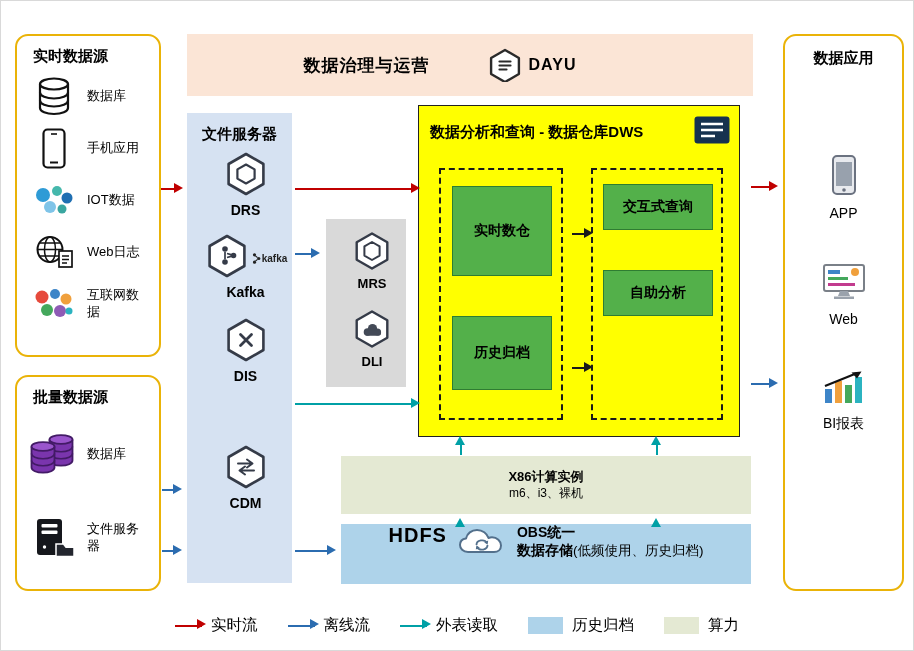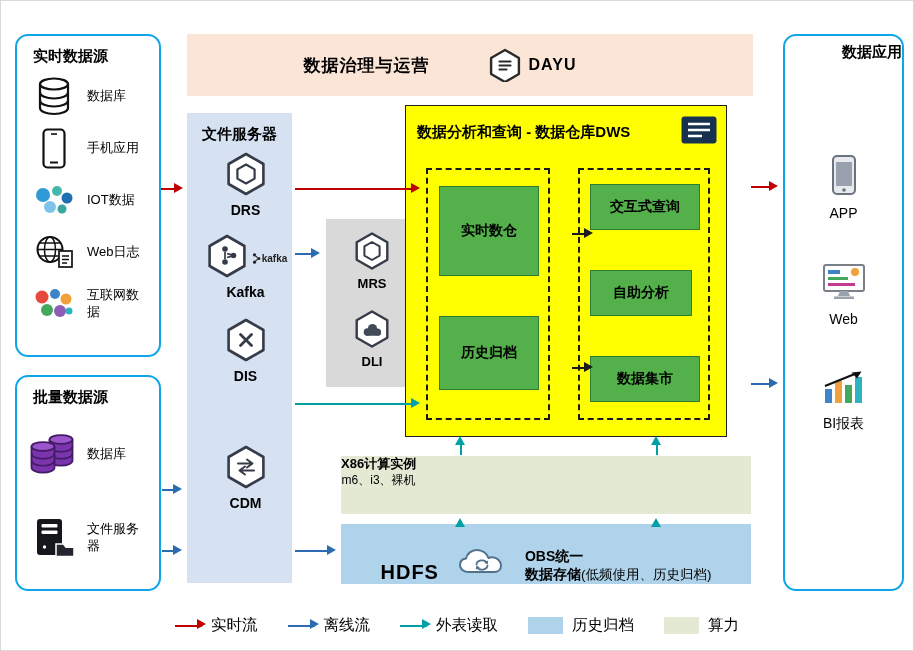--- a/index.html
+++ b/index.html
@@ -1,23 +1,23 @@
 <!DOCTYPE html>
 <html style="--red: #c00000; --blue: #2b6cb0; --teal: #00a0a6; --black-arrow: #1a1a1a; --peach: #fbe5d6; --ingest-bg: #d6e2f2; --gray-box: #d9d9d9; --yellow: #ffff00; --green-box: #53b04a; --green-box-border: #2e7d32; --compute-bg: #e4e9d3; --storage-bg: #aed3ea; --purple-db: #7a35ad;"><head>
 <meta charset="utf-8">
 <style>
   html,body { margin:0; padding:0; background:#fff; }
   body { font-family:"Liberation Sans","DejaVu Sans",sans-serif; color:#000; }
   #canvas { position:relative; width:914px; height:651px; background:#fff;
             border:1px solid #d9d9d9; box-sizing:border-box; overflow:hidden; }
 
   
-  .panel { position:absolute; background:#fff; border:2px solid #0ea5e9; border-radius:13px; box-sizing:border-box; }
+  .panel { position:absolute; background:#fff; border:2px solid #eab308; border-radius:13px; box-sizing:border-box; }
   .panel-title { font-weight:bold; font-size:15px; padding:11px 0 0 16px; }
-  .panel-title.center { text-align:right; padding:7px 0 0 0; }
+  .panel-title.center { text-align:center; padding:13px 0 0 0; }
 
   .src-row { display:flex; align-items:center; gap:9px; padding-left:13px; height:52px; }
   .src-row.tall { height:78px; }
   .src-ic { width:48px; display:flex; justify-content:center; flex:0 0 48px; }
   .src-label { font-size:13px; line-height:1.3; max-width:56px; }
 
   
   .banner { position:absolute; left:186px; top:33px; width:566px; height:62px;
             background:var(--peach,#fbe5d6); display:flex; align-items:center;
             justify-content:center; gap:58px; padding-right:60px; box-sizing:border-box; }
@@ -31,43 +31,43 @@
   .node { position:absolute; left:0; right:0; text-align:center;padding-left:12px; }
   .node-icon-row { display:flex; justify-content:center; align-items:center; gap:2px; }
   .node-label { font-weight:bold; font-size:14px; margin-top:1px; }
   .kafka-mark { display:flex; align-items:center; gap:1px; font-size:10px; font-weight:bold; color:#222; }
 
   
   .graybox { position:absolute; left:325px; top:218px; width:80px; height:168px;
              background:var(--gray-box,#d9d9d9); }
 
   
-  .dws { position:absolute; left:404px; top:104px; width:322px; height:332px;
+  .dws { position:absolute; left:417px; top:104px; width:322px; height:332px;
          background:var(--yellow,#ffff00); border:1.5px solid #222; box-sizing:border-box; }
   .dws-head { position:absolute; left:11px; right:8px; top:9px; display:flex; align-items:center; }
   .dws-title { font-weight:bold; font-size:15px; }
   .dws-doc { margin-left:auto; }
   .dashed { position:absolute; border:2px dashed #1a1a1a; box-sizing:border-box; }
   .dashed.left  { left:20px;  top:62px; width:124px; height:252px; }
   .dashed.right { left:172px; top:62px; width:132px; height:252px; }
   .greenbox { position:absolute; background:var(--green-box,#53b04a);
               border:1.5px solid var(--green-box-border,#2e7d32); box-sizing:border-box;
               display:flex; align-items:center; justify-content:center;
               font-weight:bold; font-size:14px; color:#000; }
 
   
   .compute { position:absolute; left:340px; top:455px; width:410px; height:58px;
-             background:var(--compute-bg,#e4e9d3); display:flex; align-items:flex-start;flex-direction:column; }
+             background:var(--compute-bg,#e4e9d3); display:flex; align-items:center; }
   .compute-group { flex:1; text-align:center; line-height:1.3; }
   .compute-title { font-weight:bold; font-size:13px; }
   .compute-sub { font-size:12px; }
 
   .storage { position:absolute; left:340px; top:523px; width:410px; height:60px;
-             background:var(--storage-bg,#aed3ea); display:flex; align-items:flex-end;
-             justify-content:center; gap:15px; }
+             background:var(--storage-bg,#aed3ea); display:flex; align-items:flex-start;
+             justify-content:center; gap:7px; }
   .hdfs-word { font-weight:bold; font-size:20px; letter-spacing:1px; }
   .obs-text { line-height:1.25; font-size:13.5px; }
   .obs-l1 { font-weight:bold; font-size:14px; }
   .obs-bold { font-weight:bold; font-size:14px; }
 
   
   .app-item { position:absolute; left:0; right:0; text-align:center; }
   .app-label { font-size:14px; margin-top:5px; }
 
   
@@ -304,22 +304,21 @@
       </span>
     </div>
 
     <div class="dashed left">
       <div class="greenbox" style="left:11px; top:16px; width:100px; height:90px;">实时数仓</div>
       <div class="greenbox" style="left:11px; top:146px; width:100px; height:74px;">历史归档</div>
     </div>
 
     <div class="dashed right">
       <div class="greenbox" style="left:10px; top:14px; width:110px; height:46px;">交互式查询</div>
-      <div class="greenbox" style="left:10px; top:100px; width:102px; height:46px;">自助分析</div>
-      <div class="greenbox" style="left:10px; top:186px; width:110px; height:46px;">数据集市</div>
+      <div class="greenbox" style="left:10px; top:100px; width:110px; height:46px;">自助分析</div>
     </div>
   </div>
 
   <div class="compute">
     <div class="compute-group">
       <div class="compute-title">X86计算实例</div>
       <div class="compute-sub">m6、i3、裸机</div>
     </div>
   </div>
 

